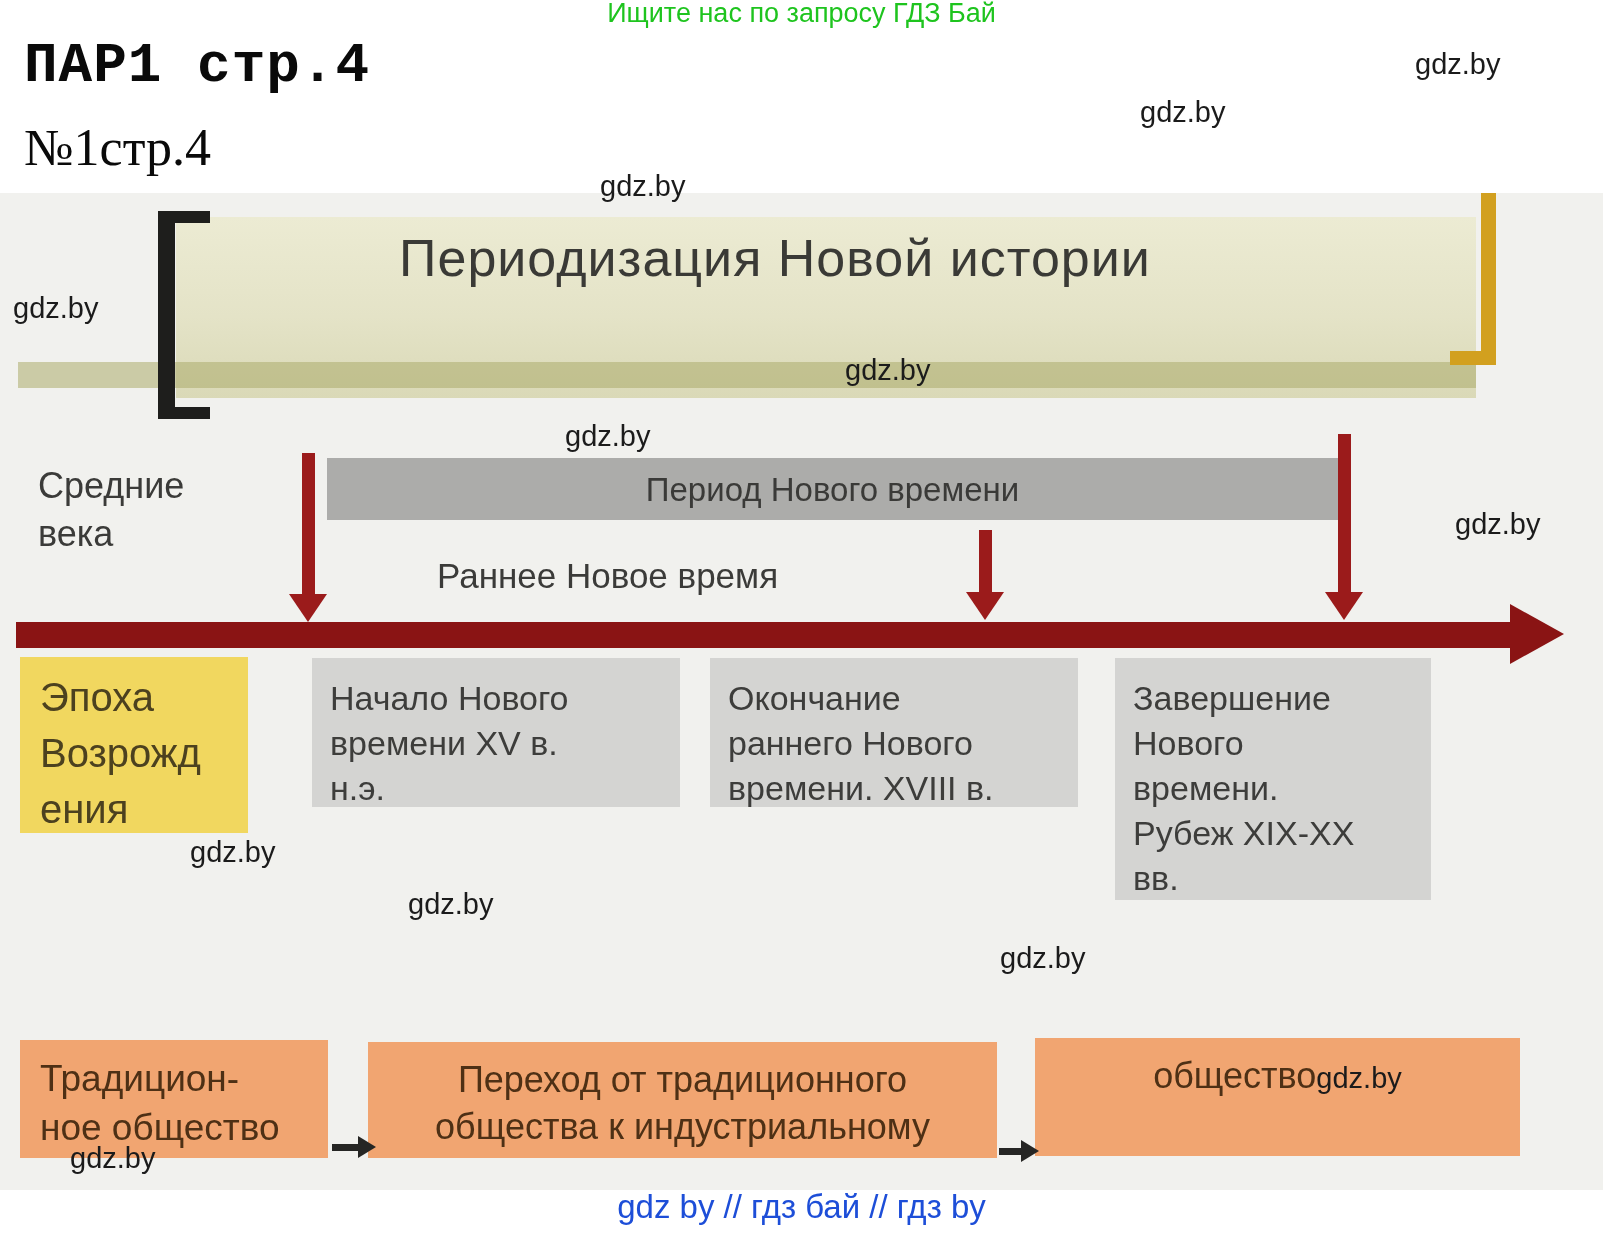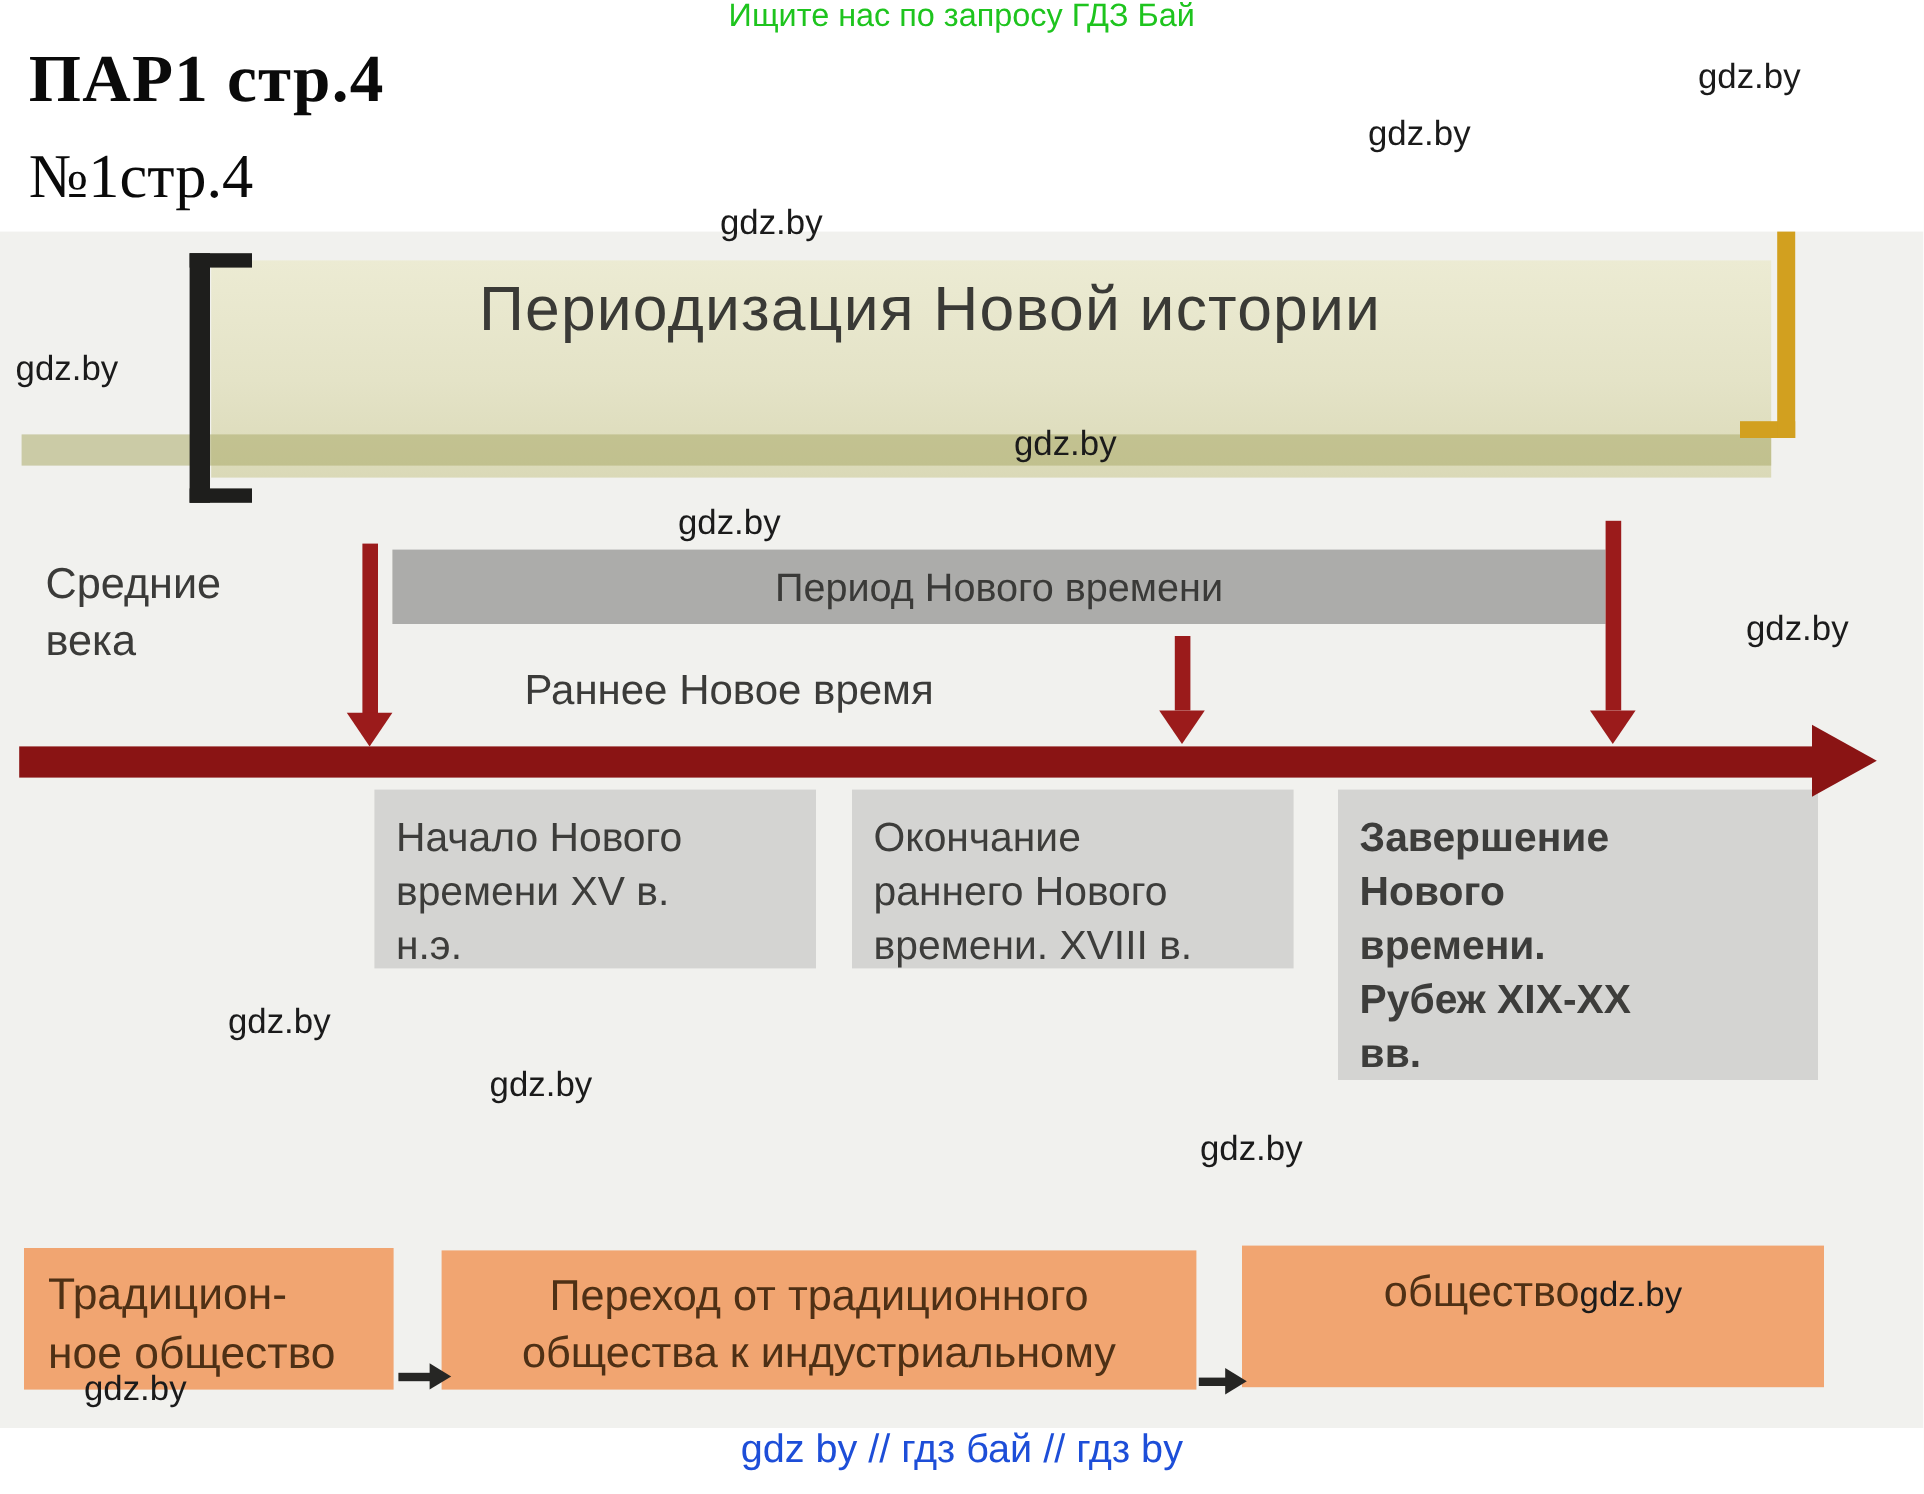--- a/index.html
+++ b/index.html
@@ -2,21 +2,21 @@
 <html><head>
 <meta charset="utf-8">
 <style>
   html,body{margin:0;padding:0;background:#ffffff;}
   #screen{position:relative;width:1603px;height:1245px;background:#ffffff;
           font-family:"Liberation Sans",sans-serif;overflow:hidden;}
   .pre{white-space:pre-line;}
 
   .promo{position:absolute;top:-2px;left:0;width:100%;text-align:center;
          font-size:27px;color:#1ec41e;}
-  .heading{position:absolute;left:24px;top:34px;font-family:Liberation Serif, serif;
+  .heading{position:absolute;left:24px;top:34px;font-family:Liberation Mono, monospace;
            font-size:56px;font-weight:700;color:#0a0a0a;letter-spacing:1px;}
   .subheading{position:absolute;left:24px;top:118px;font-family:"Liberation Serif",serif;
            font-size:52px;font-weight:400;color:#0a0a0a;}
   .footer{position:absolute;top:1188px;left:0;width:100%;text-align:center;
           font-size:33px;color:#1d4ed8;}
 
   .wm{position:absolute;font-size:29px;color:#1b1b1b;z-index:9;}
   .wm-inline{font-size:29px;color:#1b1b1b;}
 
   .diagram-bg{position:absolute;left:0;top:193px;width:1603px;height:997px;background:#f1f1ee;}
@@ -44,21 +44,21 @@
   .timeline{position:absolute;left:16px;top:622px;width:1496px;height:26px;background:#8a1414;z-index:4;}
   .timeline-head{position:absolute;left:1510px;top:604px;width:0;height:0;z-index:4;
          border-top:30px solid transparent;border-bottom:30px solid transparent;border-left:54px solid #8a1414;}
 
   .era-box{position:absolute;left:20px;top:657px;width:228px;height:176px;background:#f1d75f;
          font-size:40px;line-height:56px;color:#4c411f;padding:12px 0 0 20px;box-sizing:border-box;}
   .gray-box{position:absolute;background:#d4d4d2;font-size:34px;line-height:45px;color:#3d3d3b;
          padding:18px 0 0 18px;box-sizing:border-box;}
   .gb1{left:312px;top:658px;width:368px;height:149px;}
   .gb2{left:710px;top:658px;width:368px;height:149px;}
-  .gb3{left:1115px;top:658px;width:400px;height:242px;font-weight:bold;}
+  .gb3{left:1115px;top:658px;width:316px;height:242px;}
 
   .orange-box{position:absolute;background:#f1a571;color:#4e3015;box-sizing:border-box;}
   .ob1{left:20px;top:1040px;width:308px;height:118px;font-size:37px;line-height:49px;padding:14px 0 0 20px;}
   .ob2{left:368px;top:1042px;width:629px;height:116px;font-size:36px;line-height:47px;padding-top:14px;text-align:center;}
   .ob3{left:1035px;top:1038px;width:485px;height:118px;font-size:36px;line-height:47px;padding-top:14px;text-align:center;}
   .ob3-line2{display:flex;justify-content:center;align-items:baseline;}
 
   .hline{position:absolute;height:7px;background:#262624;z-index:6;}
   .hhead{position:absolute;width:0;height:0;border-top:11px solid transparent;
          border-bottom:11px solid transparent;border-left:18px solid #262624;z-index:6;}
@@ -88,20 +88,23 @@
   <div class="vline" style="left:302px;top:453px;height:146px;"></div>
   <div class="vhead" style="left:289px;top:594px;"></div>
   <div class="vline" style="left:979px;top:530px;height:62px;"></div>
   <div class="vhead" style="left:966px;top:592px;"></div>
   <div class="vline" style="left:1338px;top:434px;height:158px;"></div>
   <div class="vhead" style="left:1325px;top:592px;"></div>
 
   <div class="timeline"></div>
   <div class="timeline-head"></div>
 
+  <div class="era-box pre">Эпоха
+Возрожд
+ения</div>
   <div class="gray-box gb2 pre">Окончание
 раннего Нового
 времени. XVIII в.</div>
   <div class="gray-box gb1 pre">Начало Нового
 времени XV в.
 н.э.</div>
   <div class="gray-box gb3 pre">Завершение
 Нового
 времени.
 Рубеж XIX-XX

